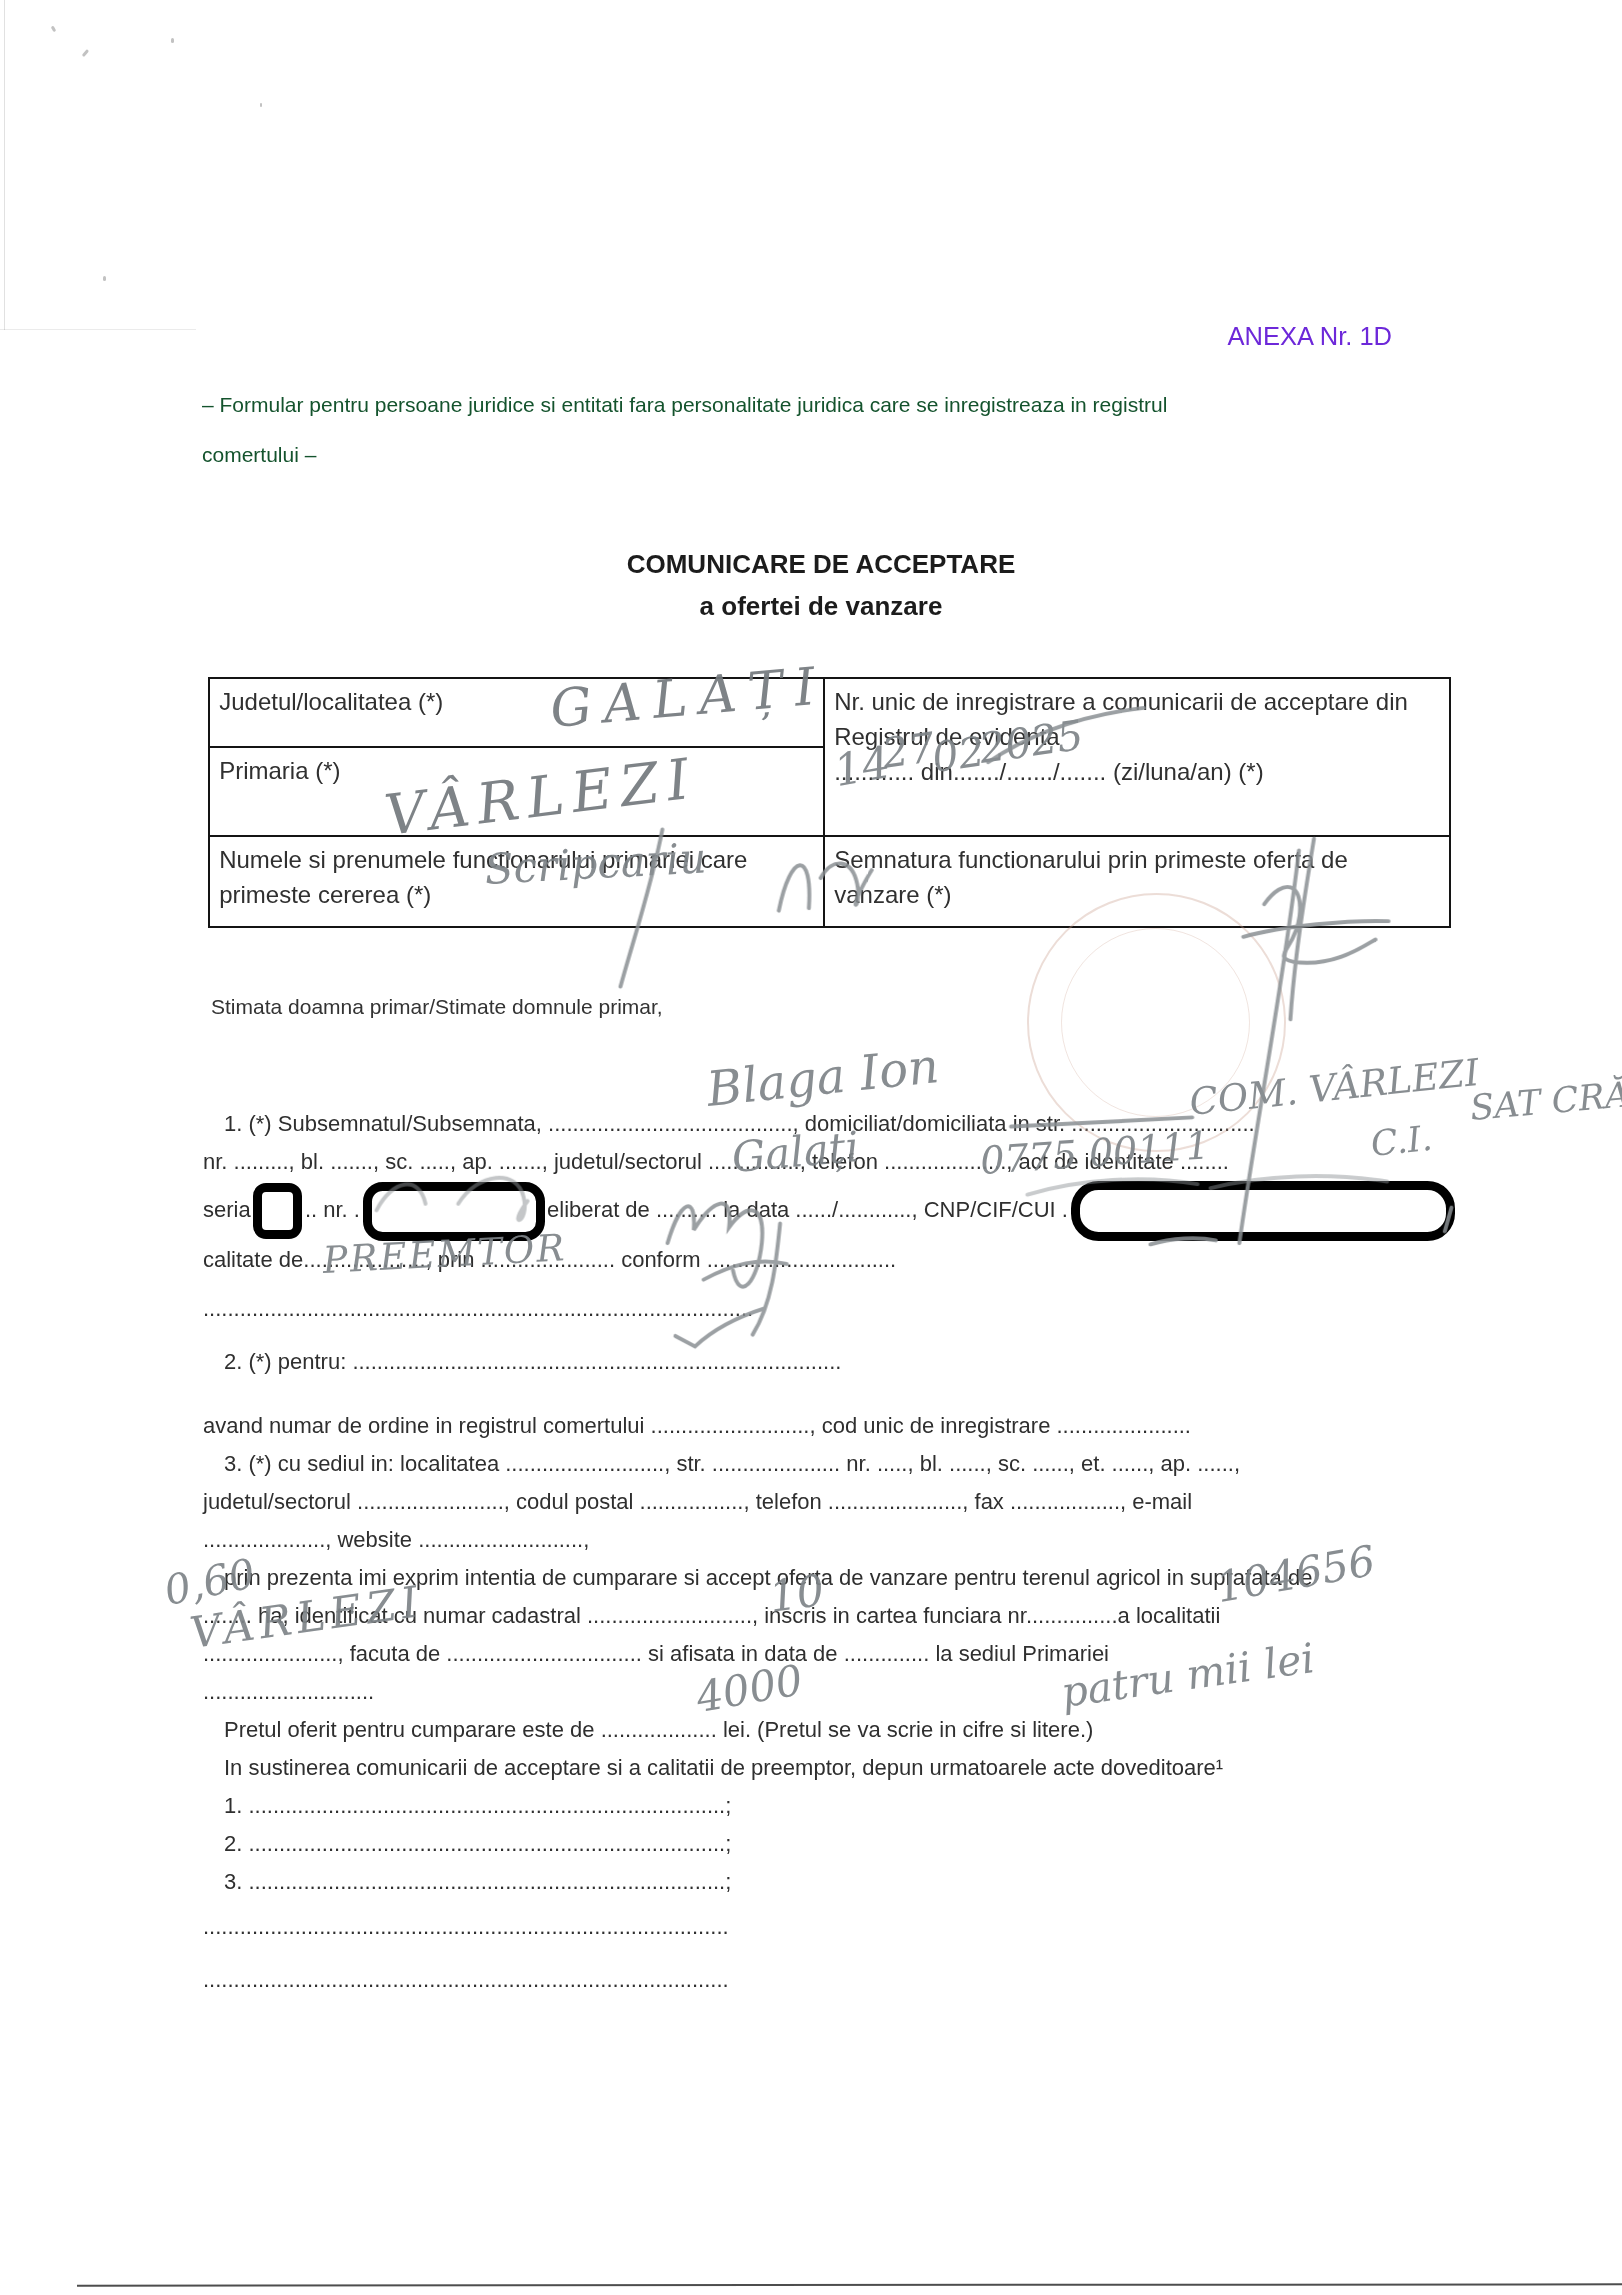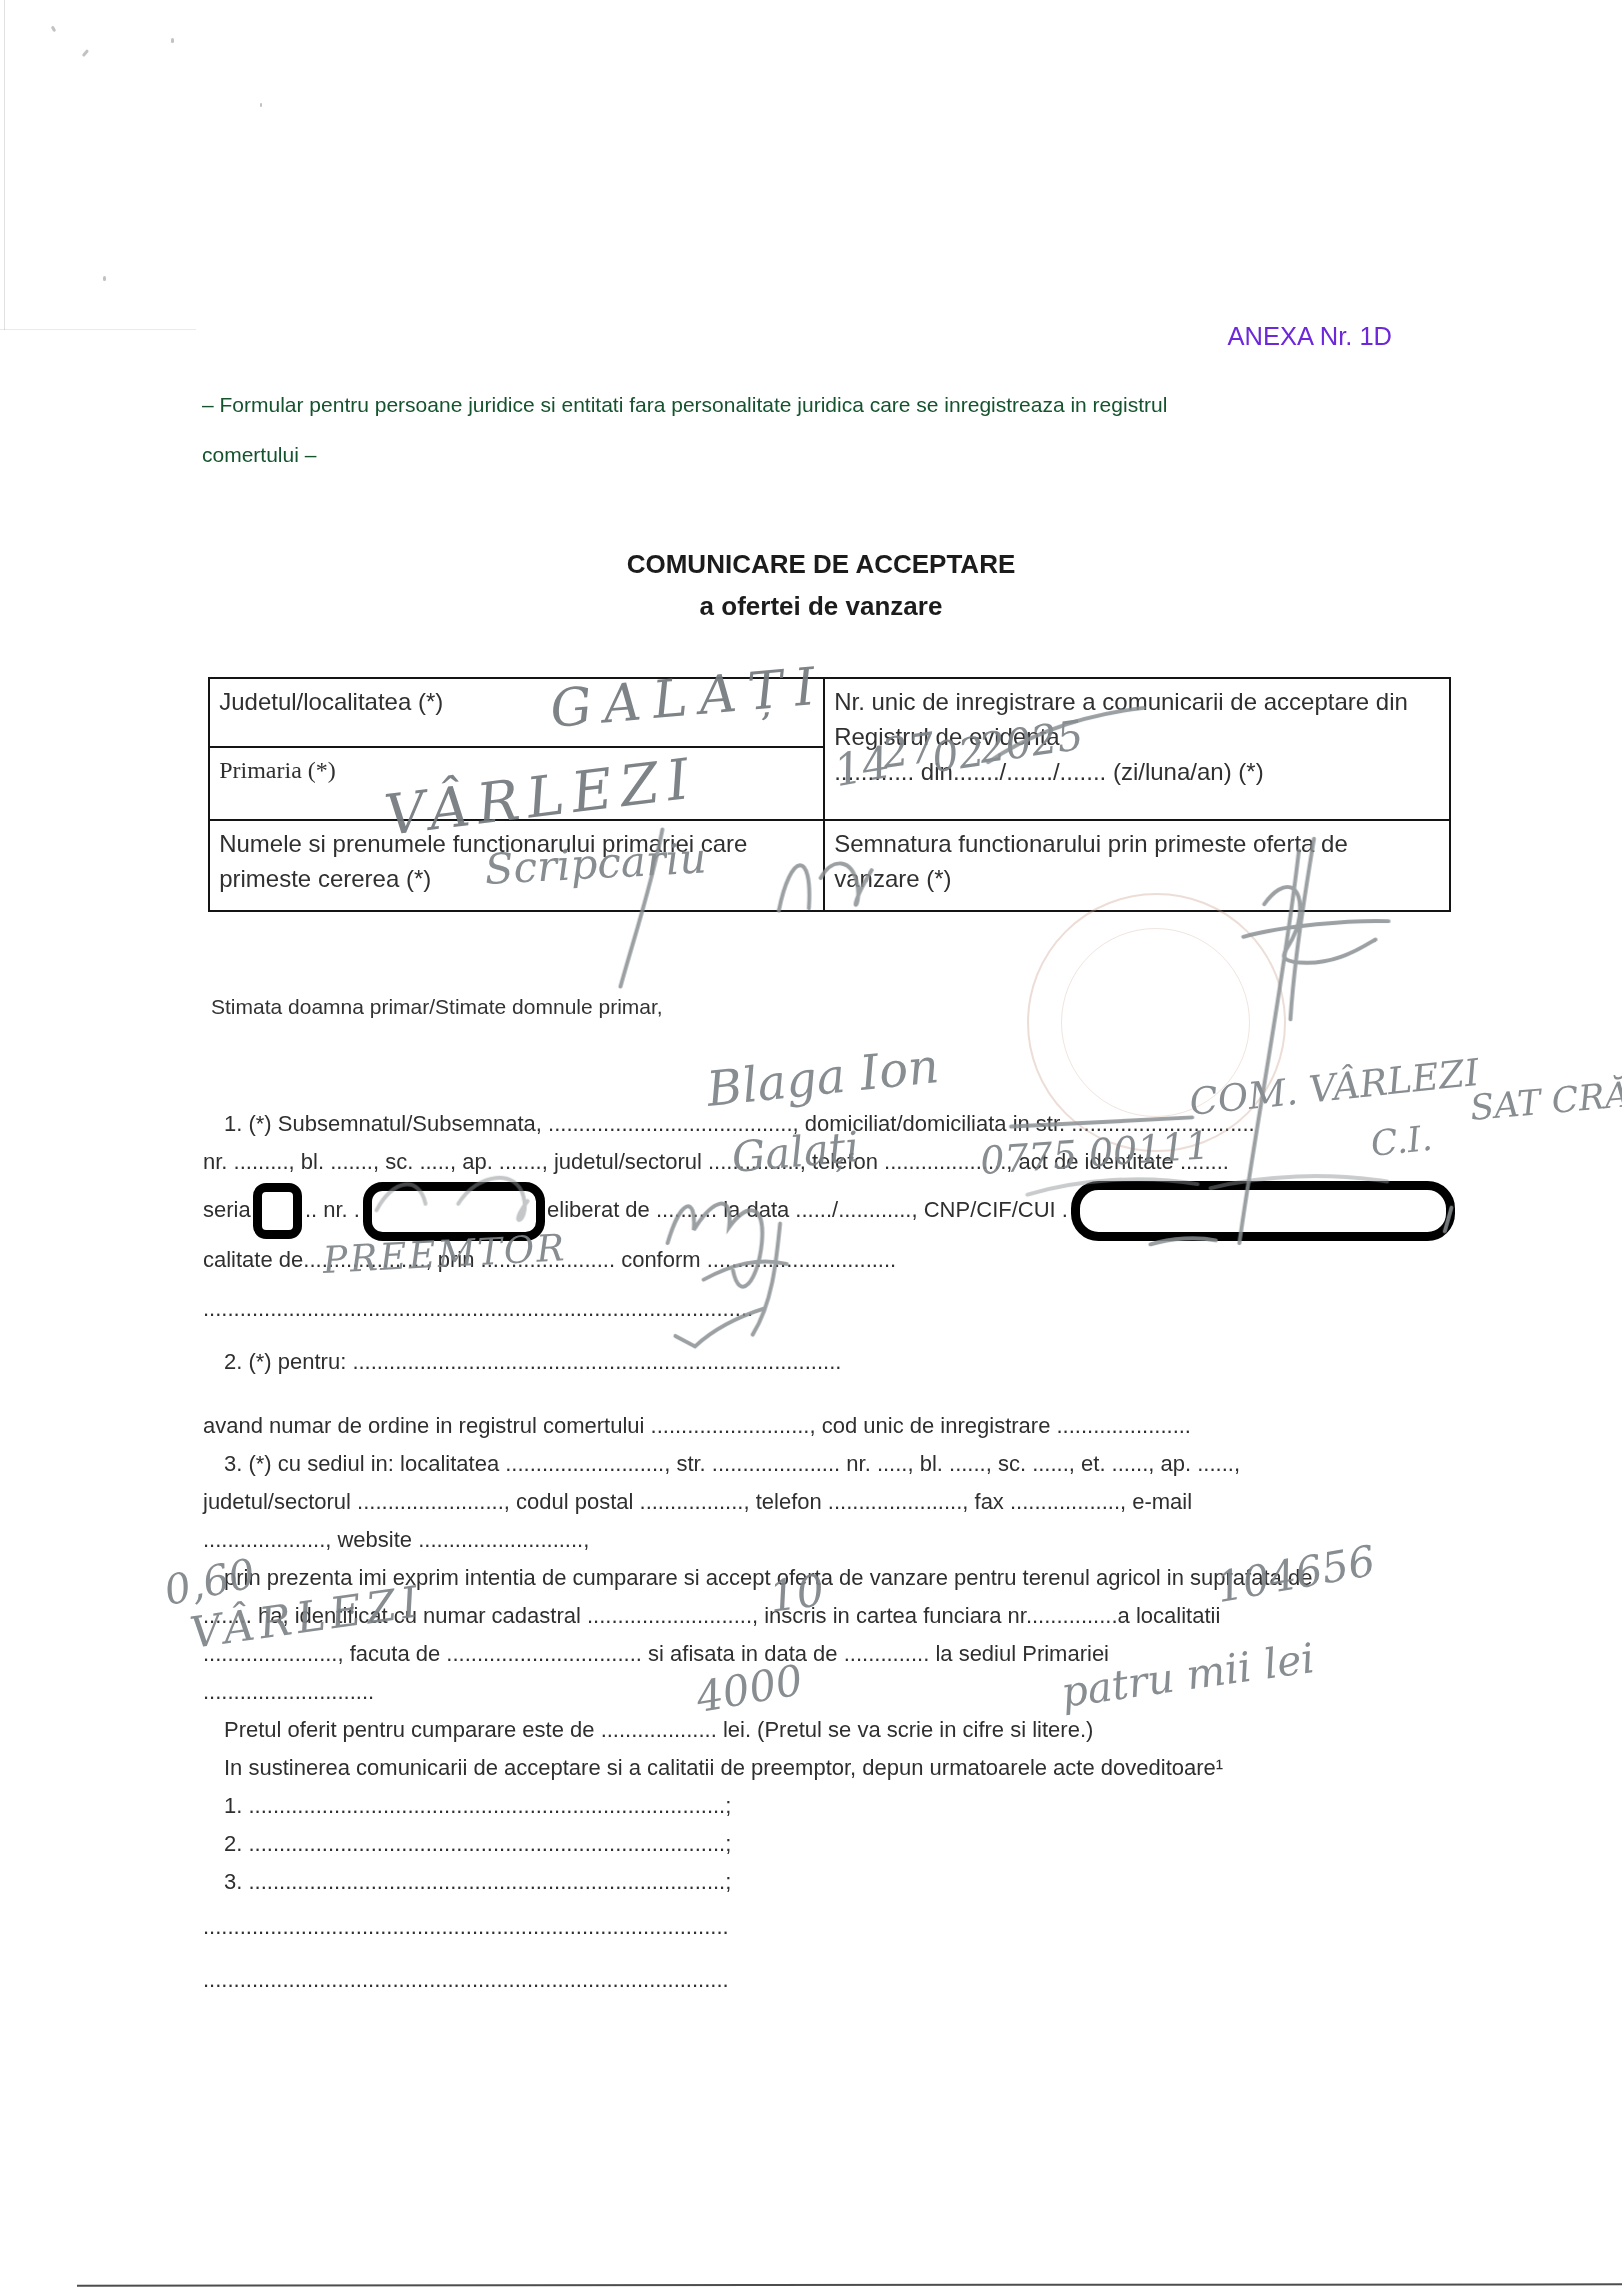--- a/index.html
+++ b/index.html
@@ -22,21 +22,21 @@
   .mt40 { margin-top:26px !important; }
   .mt10 { margin-top:6.5px !important; }
 
   
   .form-table { position:absolute; top:677px; left:208px; border-collapse:collapse; table-layout:fixed; width:1241px; }
   .form-table td { border:2.6px solid #141414; vertical-align:top; padding:5.2px 9.2px;
                    font-size:24px; line-height:35px; color:#303030; background:#fff; }
   .form-table .c1 { width:615px; }
   .form-table .c2 { width:626px; }
   .r1 td { height:69px; box-sizing:border-box; }
-  .r2 td { height:73px; box-sizing:border-box;font-family:Liberation Serif, serif; }
+  .r2 td { height:89px; box-sizing:border-box; }
   .r3 td { height:91px; box-sizing:border-box; }
 
   
   .redact { display:inline-block; background:#fff; border:9.8px solid #000; vertical-align:middle; margin:0 2.6px; }
   .redact.small { width:31px; height:38px; border-radius:13px; }
   .redact.med   { width:164px; height:41px; border-radius:19.6px; }
   .redact.large { width:366px; height:42px; border-radius:27.5px; }
 
   
   .hw { position:absolute; font-family:"DejaVu Serif", serif; font-style:italic;

